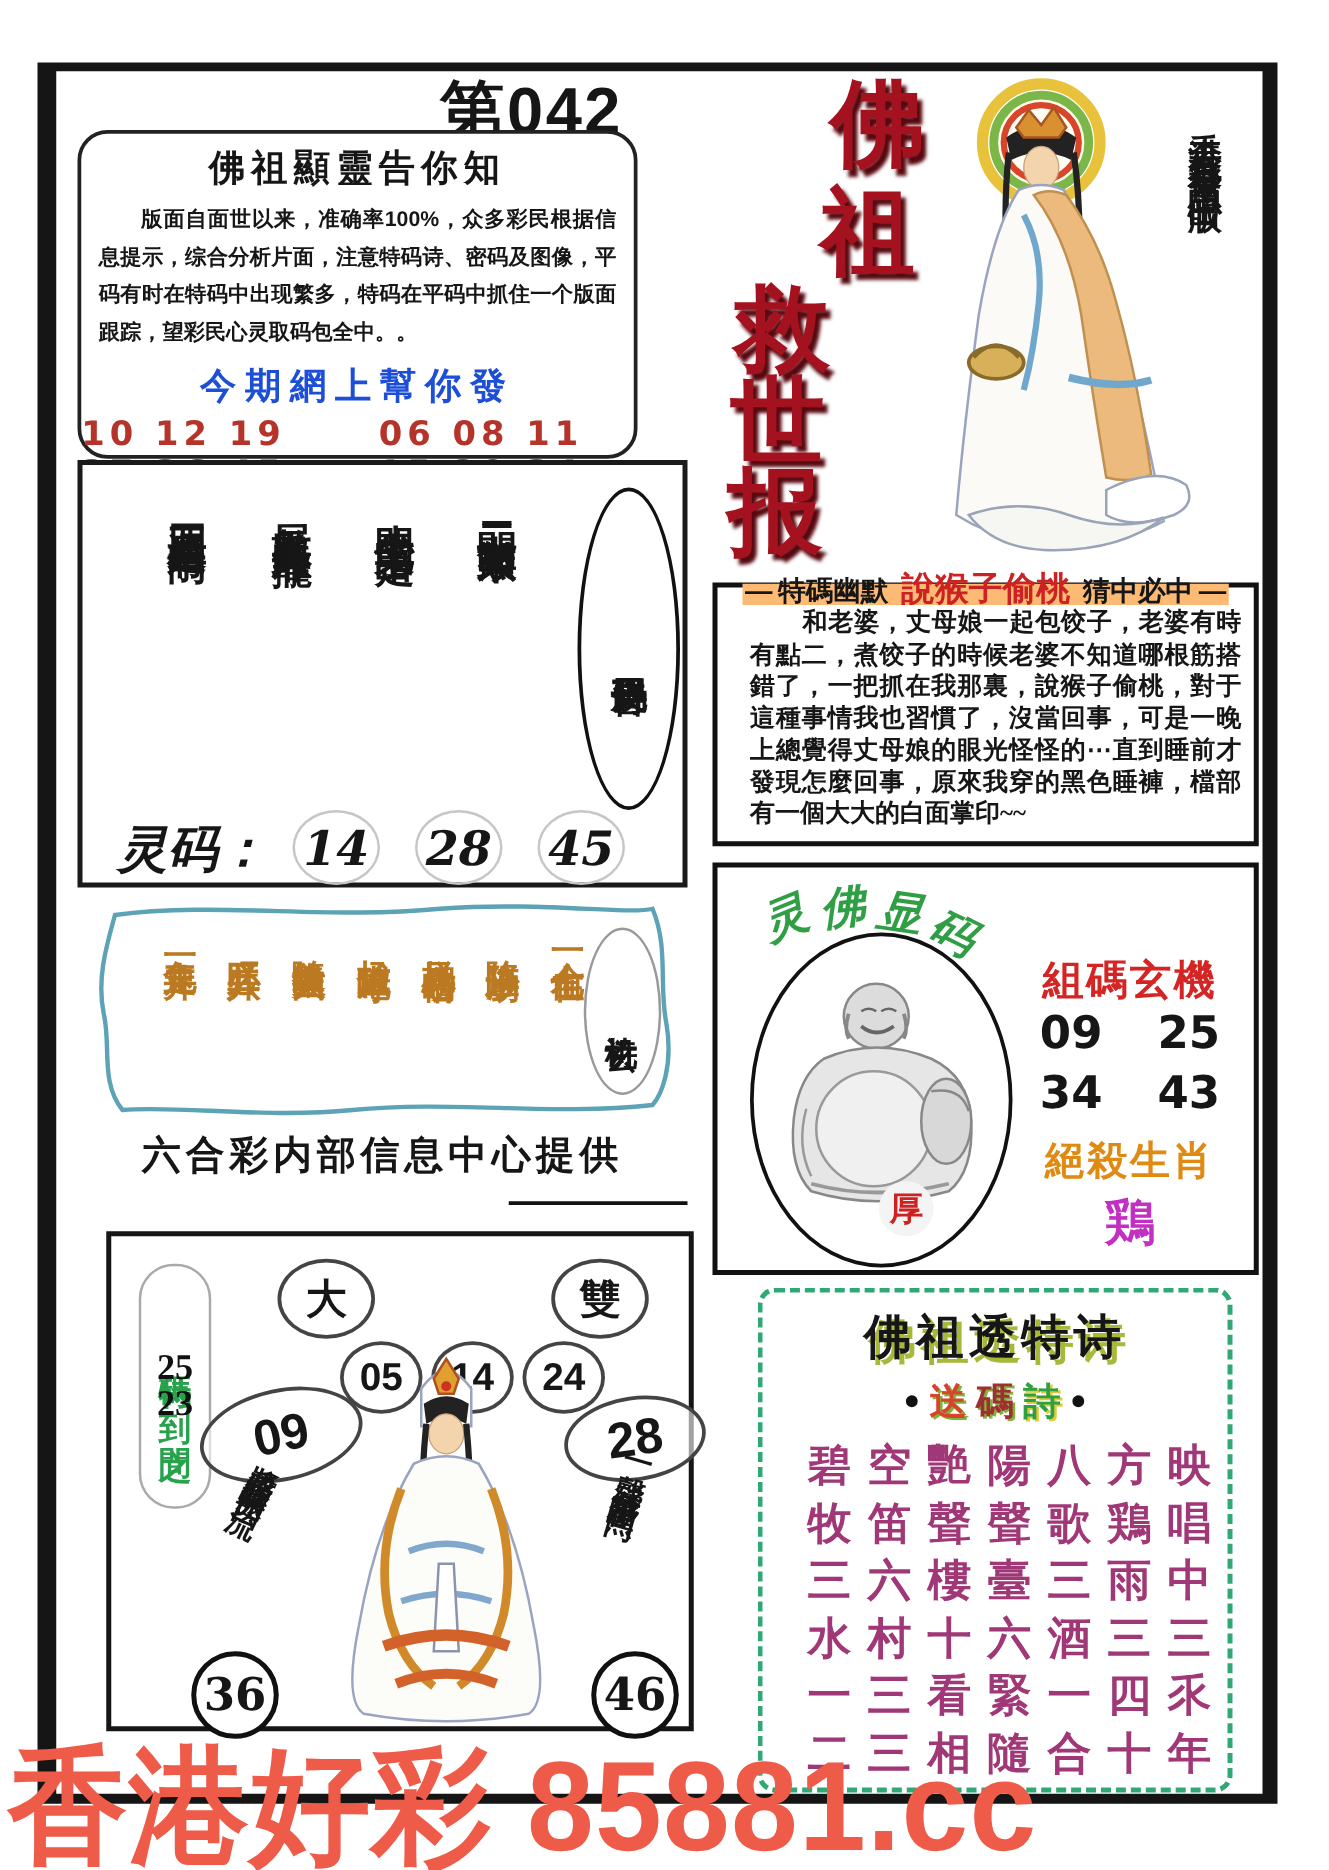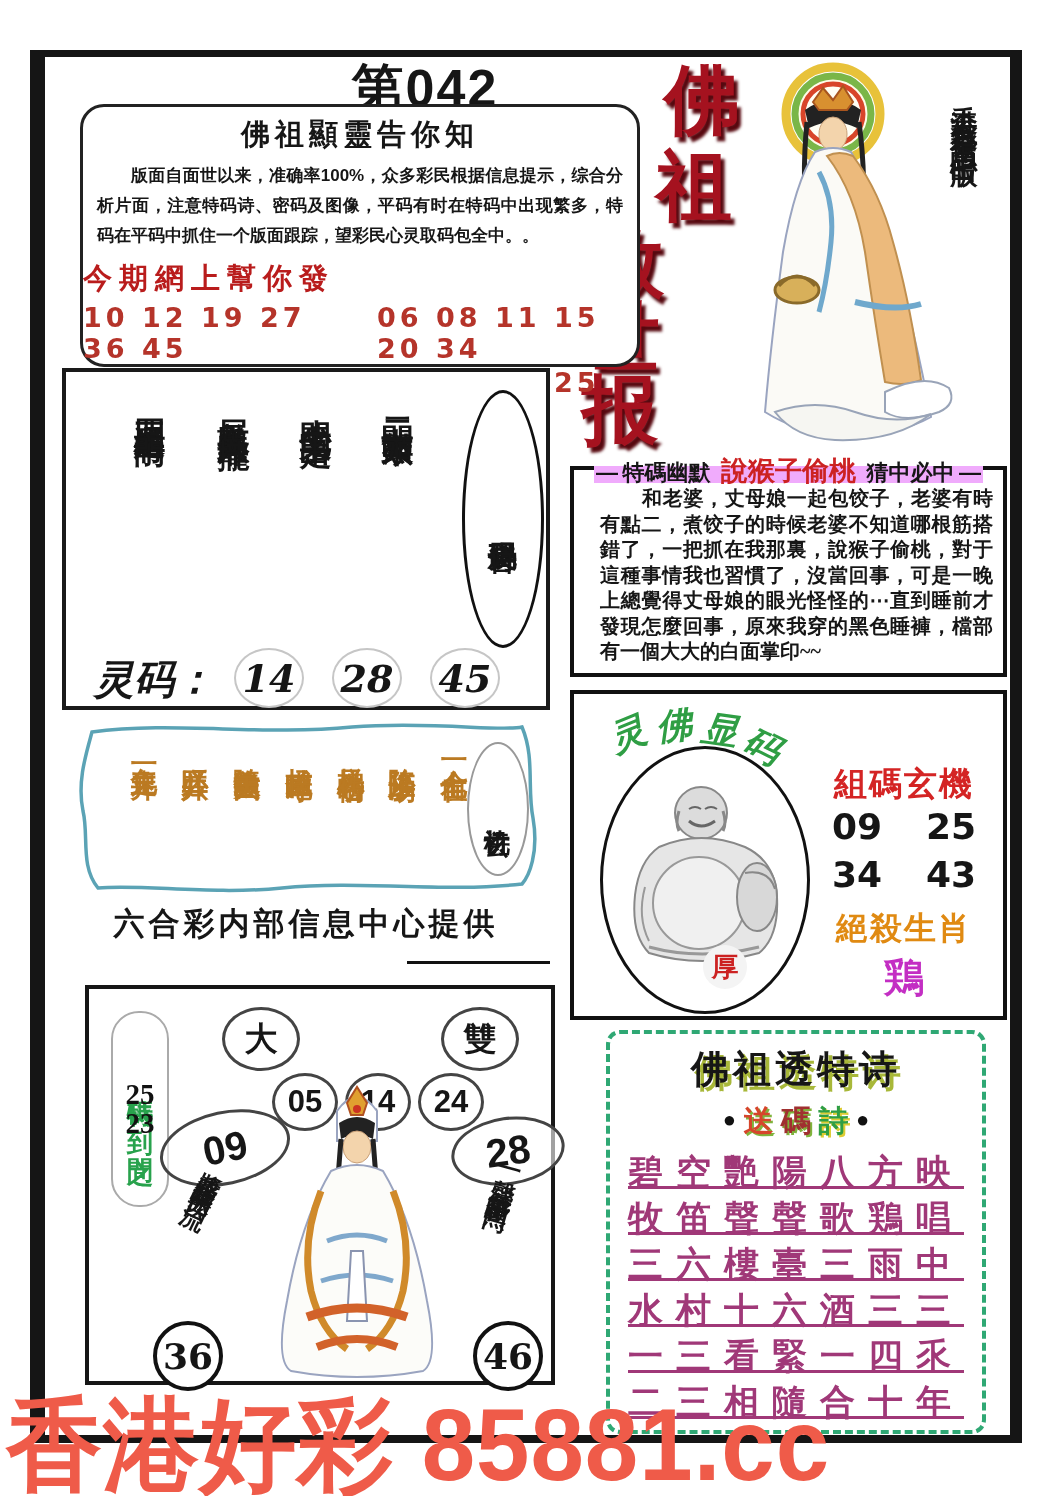--- a/index.html
+++ b/index.html
@@ -9,25 +9,25 @@
   }
   .abs{position:absolute;}
   .vtext{writing-mode:vertical-rl;text-orientation:upright;}
   
   .frame{left:30px;top:50px;width:992px;height:1393px;
     border-left:15px solid #151515;border-top:7px solid #151515;
     border-right:12px solid #151515;border-bottom:8px solid #151515;box-sizing:border-box;}
   
   .issue{left:330px;top:54px;width:190px;font-size:52px;font-weight:bold;text-align:center;letter-spacing:2px;}
   
-  .notice{left:62px;top:104px;width:560px;height:263px;border:3px solid #222;border-radius:24px;box-sizing:border-box;background:#fff;margin-left:18px;}
+  .notice{left:62px;top:104px;width:448px;height:263px;border:3px solid #222;border-radius:24px;box-sizing:border-box;background:#fff;}
   .notice-title{margin-top:8px;font-size:29px;font-weight:bold;letter-spacing:5px;text-align:center;font-family:"Liberation Serif",serif;}
   .notice-body{margin:6px 14px 0 14px;font-size:17px;font-weight:bold;line-height:30px;text-indent:2em;text-align:justify;}
   .notice-wish{margin:2px 26px 0 0;text-align:right;font-size:27px;font-weight:bold;font-style:italic;color:#cc2233;font-family:"Liberation Serif",serif;}
-  .notice-sub{margin-top:8px;text-align:left;font-size:29px;font-weight:bold;color:#b91c1c;letter-spacing:7px;font-family:"Liberation Serif",serif;}
+  .notice-sub{margin-top:8px;text-align:center;font-size:29px;font-weight:bold;color:#1d4ed8;letter-spacing:7px;font-family:"Liberation Serif",serif;}
   .numrow{display:flex;justify-content:center;column-gap:34px;font-size:27px;font-weight:bold;color:#b5342a;letter-spacing:4px;margin-top:3px;font-family:"DejaVu Sans",sans-serif;}
   
   .lingma{left:62px;top:368px;width:488px;height:342px;border:4px solid #1a1a1a;box-sizing:border-box;background:#fff;}
   .poemcol{position:absolute;top:22px;height:250px;font-size:32px;font-weight:bold;letter-spacing:3px;font-family:"Liberation Serif",serif;}
   .lingma-oval{position:absolute;left:396px;top:18px;width:76px;height:252px;border:3px solid #111;border-radius:50%;display:flex;align-items:center;justify-content:center;}
   .lingma-oval .vtext{font-size:29px;font-weight:bold;font-family:"Liberation Serif",serif;}
   .lingma-result{position:absolute;left:0;top:276px;width:100%;height:58px;}
   .lingma-label{position:absolute;left:28px;top:4px;font-size:40px;font-weight:bold;font-family:"Liberation Serif",serif;font-style:italic;}
   .num-circ{position:absolute;width:66px;height:56px;border:2px solid #c6c6c6;border-radius:50%;display:flex;align-items:center;justify-content:center;font-size:38px;font-weight:bold;font-style:italic;font-family:"DejaVu Serif",serif;}
   
@@ -45,21 +45,21 @@
   .ellipse{position:absolute;border:3px solid #444;border-radius:50%;display:flex;align-items:center;justify-content:center;font-weight:bold;background:rgba(255,255,255,.6);}
   .big-ch{font-size:33px;font-family:"Liberation Serif",serif;}
   .diag{position:absolute;font-size:24px;font-weight:bold;font-family:"Liberation Serif",serif;letter-spacing:6px;}
   .endcirc{position:absolute;width:62px;height:62px;border:4px solid #111;border-radius:50%;display:flex;align-items:center;justify-content:center;font-size:36px;font-weight:bold;background:#fff;font-family:"DejaVu Serif",serif;}
   
   .mast-ch{position:absolute;font-size:76px;font-weight:bold;color:#a5121f;font-family:"Liberation Serif",serif;text-shadow:4px 5px 3px #57080f;line-height:1;}
   .publisher{left:946px;top:84px;height:352px;font-size:27px;font-weight:bold;letter-spacing:5px;font-family:"Liberation Serif",serif;}
   
   .humor{left:570px;top:466px;width:437px;height:211px;border:4px solid #111;box-sizing:border-box;background:#fff;}
   .humor-head{position:absolute;left:0;top:-17px;width:100%;text-align:center;white-space:nowrap;}
-  .humor-head .inner{background:#f0abfc;padding:0 2px;}
+  .humor-head .inner{background:#fdba74;padding:0 2px;}
   .hh-label{font-size:22px;font-weight:bold;font-family:"Liberation Serif",serif;}
   .hh-title{font-size:27px;font-weight:bold;color:#cc2222;font-family:"Liberation Serif",serif;margin:0 6px;}
   .hh-dash{font-size:22px;font-weight:bold;}
   .humor-body{margin:16px 10px 0 26px;font-size:20px;font-weight:bold;line-height:25.5px;text-align:justify;text-indent:2.1em;font-family:"Liberation Serif",serif;}
   
   .bud{left:570px;top:690px;width:437px;height:330px;border:4px solid #111;box-sizing:border-box;background:#fff;}
   .corner-ch{position:absolute;font-size:36px;font-weight:bold;font-style:italic;color:#2f9e44;font-family:"Liberation Serif",serif;}
   .bud-oval{position:absolute;left:26px;top:52px;width:204px;height:262px;border:3px solid #111;border-radius:50%;overflow:hidden;background:#fff;}
   .houzi{position:absolute;left:100px;top:196px;width:44px;height:44px;border-radius:50%;background:#f4f4f4;display:flex;align-items:center;justify-content:center;font-size:27px;font-weight:bold;color:#cc2222;font-family:"Liberation Serif",serif;}
   .mima{position:absolute;left:0;top:262px;width:204px;text-align:center;font-size:27px;font-weight:bold;color:#a5202c;font-family:"Liberation Serif",serif;}
@@ -68,21 +68,21 @@
   .jsha{position:absolute;left:232px;top:213px;width:196px;text-align:center;font-size:32px;font-weight:bold;color:#e08a12;letter-spacing:2px;font-family:"Liberation Serif",serif;}
   .zodiac{position:absolute;left:232px;top:256px;width:196px;text-align:center;font-size:40px;font-weight:bold;color:#c32ec3;font-family:"Liberation Serif",serif;}
   
   .toute{left:606px;top:1030px;width:380px;height:404px;border:4px dashed #2fa874;border-radius:14px;box-sizing:border-box;background:#fff;}
   .toute-title{margin-top:10px;text-align:center;font-size:38px;font-weight:bold;letter-spacing:4px;font-family:"Liberation Serif",serif;text-shadow:4px 4px 0 #a8b839;}
   .toute-sub{margin-top:6px;text-align:center;font-size:30px;font-weight:bold;font-family:"Liberation Serif",serif;}
   .toute-sub .dot{color:#111;font-size:22px;vertical-align:4px;}
   .sc0{color:#d6452b;text-shadow:2px 2px 0 #7fb43c;}
   .sc1{color:#a03030;text-shadow:2px 2px 0 #7fb43c;}
   .sc2{color:#2f9e44;text-shadow:2px 2px 0 #ddcc33;}
-  .toute-row{text-align:center;font-size:35px;font-weight:bold;color:#a03878;letter-spacing:13px;line-height:46px;font-family:"Liberation Serif",serif;white-space:nowrap;text-decoration:underline;}
+  .toute-row{text-align:right;font-size:35px;font-weight:bold;color:#a03878;letter-spacing:13px;line-height:46px;font-family:"Liberation Serif",serif;white-space:nowrap;}
   .toute-rows{margin-top:8px;}
   
   .banner{left:6px;top:1378px;font-size:96px;font-weight:800;color:#ef5b49;white-space:nowrap;z-index:9;font-family:"Liberation Sans",sans-serif;transform:scaleY(1.06);transform-origin:top left;letter-spacing:1px;}
 </style>
 </head>
 <body>
 
 <div class="abs frame"></div>
 
 <div class="abs issue">第042</div>

